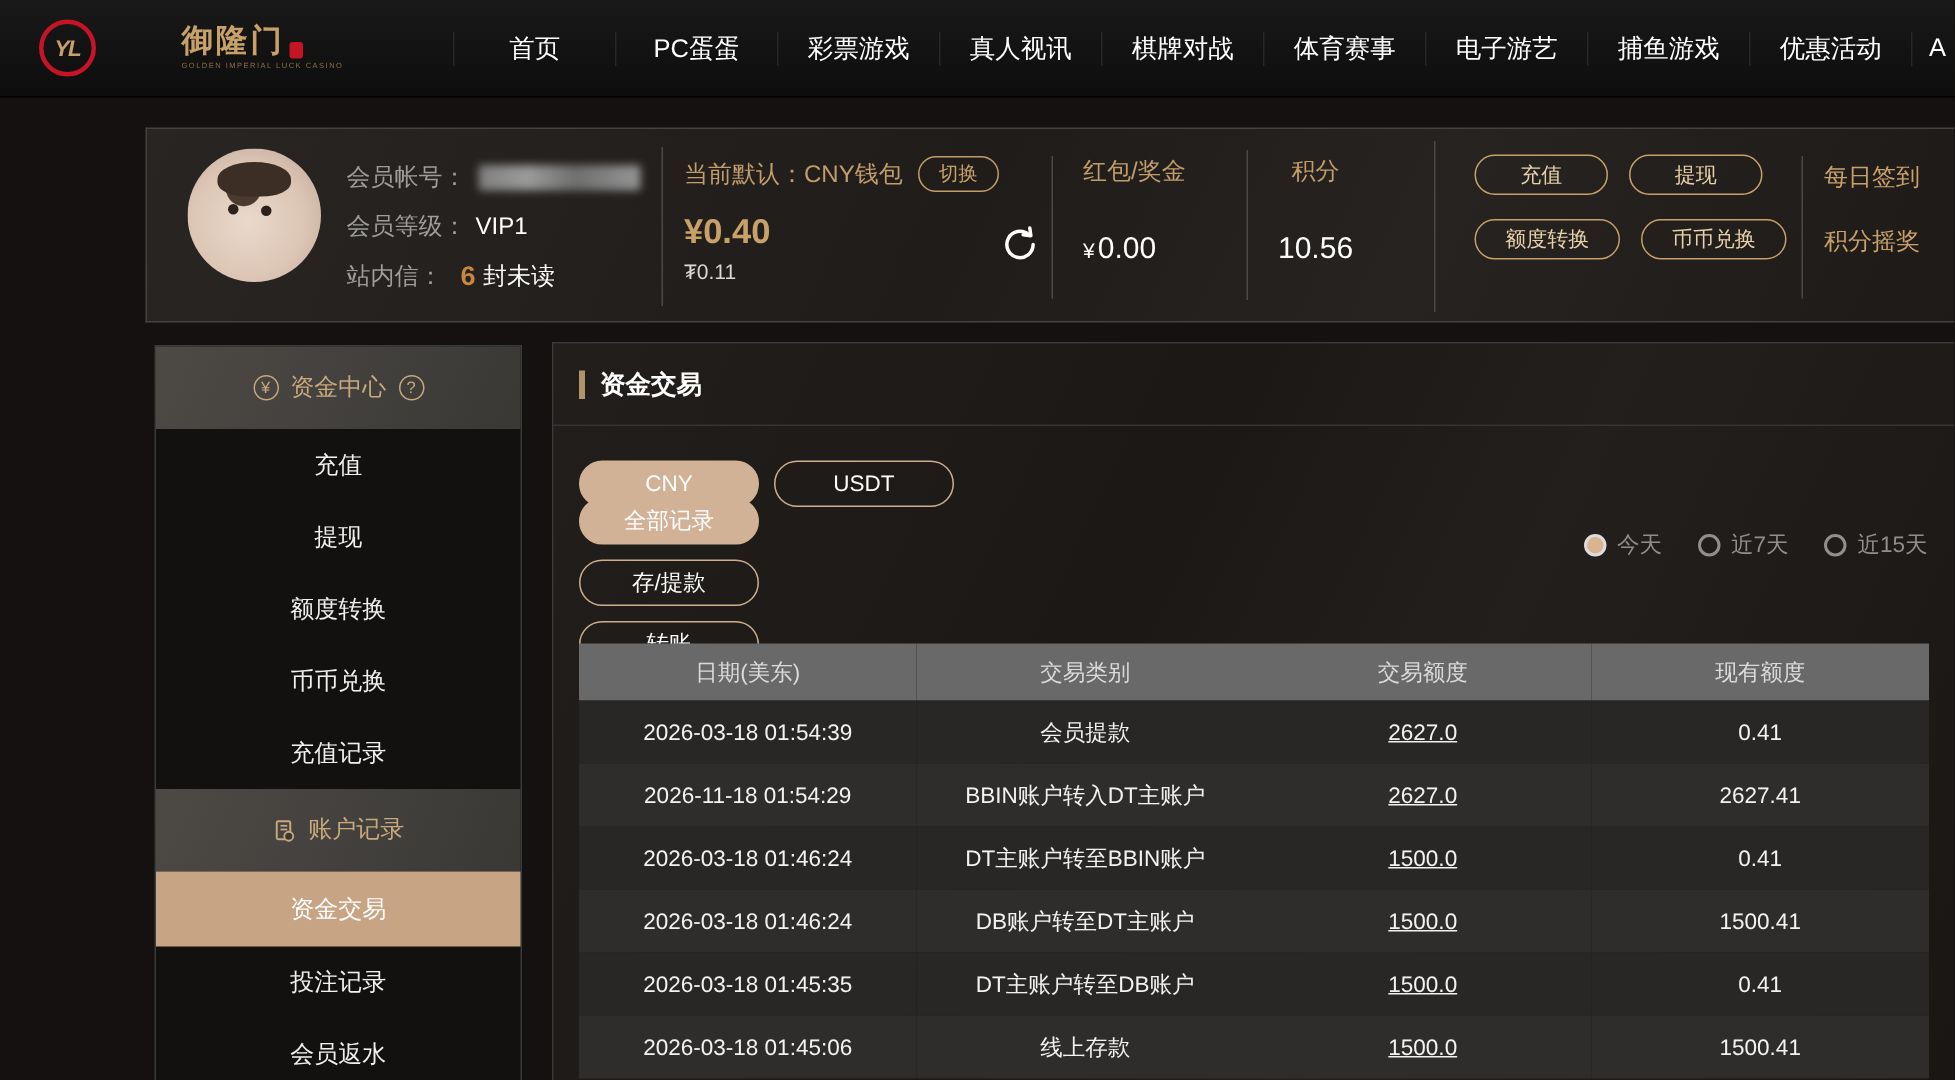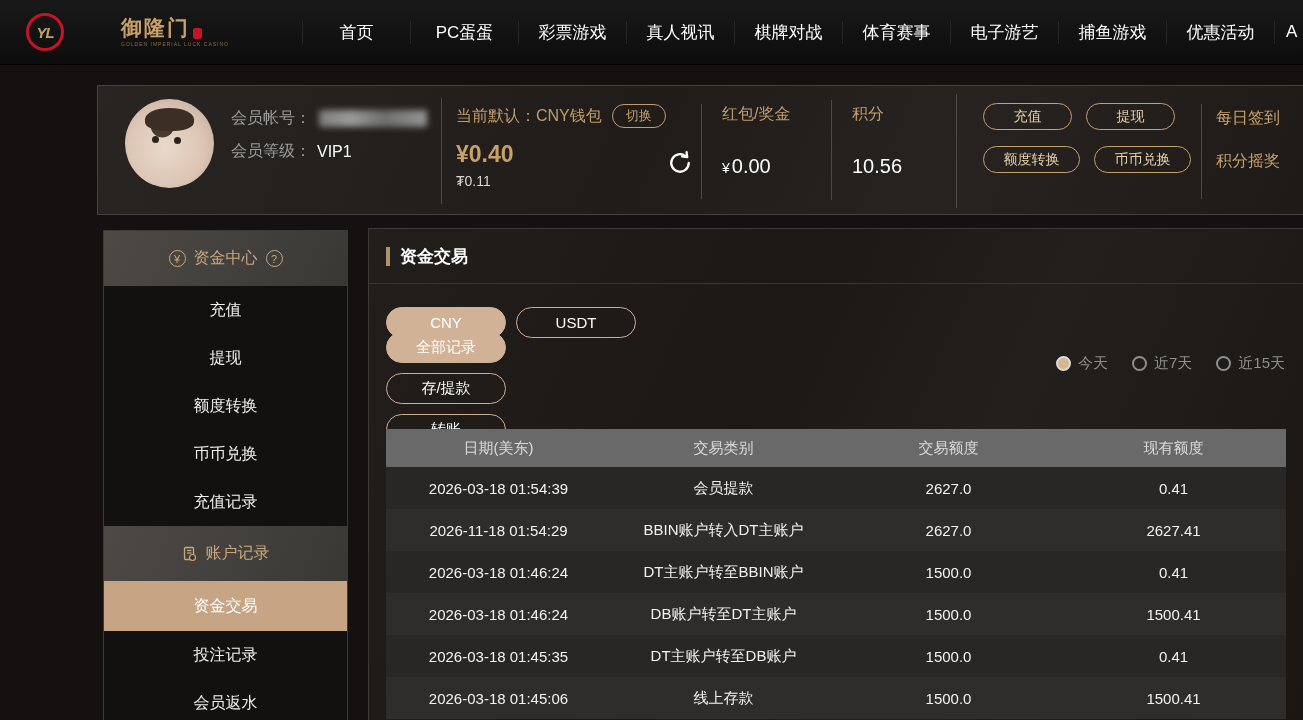--- a/index.html
+++ b/index.html
@@ -89,21 +89,21 @@
   .pill-lg.outline { background:transparent; border:1px solid #cfae8e; color:#fff; }
   .radios { position:absolute; right:18px; top:125px; display:flex; gap:24px; align-items:flex-start; }
   .radio-opt { display:flex; align-items:center; gap:7px; color:#8f8f8f; font-size:15px; cursor:pointer; }
   .rdot { width:15px; height:15px; border-radius:50%; border:2px solid #8f8f8f; }
   .rdot.sel { border-color:#dcdcdc; background:#d9b48f; }
   table.tx { position:absolute; left:17px; top:200px; width:900px; border-collapse:collapse; table-layout:fixed; }
   table.tx th { height:38px; background:#696969; color:#dadada; font-size:15px; font-weight:normal; }
   table.tx td { height:42px; text-align:center; color:#f2f2f2; font-size:15px; }
   table.tx tr.odd td { background:#292725; }
   table.tx tr.even td { background:#2f2d2b; }
-  td.red { color:#e02a2a; }
+  td.red { color:#e02a2a;text-decoration:underline; }
 </style>
 </head>
 <body>
 
 <div class="topnav">
   <div class="logo">
     <div class="logo-circle">YL</div>
     <div class="logo-txt">
       <div class="logo-cn">
           <span>御隆门</span>
@@ -131,20 +131,25 @@
 
   <div class="uinfo">
     <div class="row">
       <span class="lbl">会员帐号：</span>
       <span class="blur-box"></span>
     </div>
     <div class="row">
       <span class="lbl">会员等级：</span>
       <span class="val">VIP1</span>
     </div>
+    <div class="row">
+      <span class="lbl">站内信：</span>
+      <span class="inbox-num">6</span>
+      <span class="val" style="margin-left:0">封未读</span>
+    </div>
   </div>
 
   <div class="vdiv" style="left:343px; top:12px; height:106px;"></div>
 
   <div class="wallet">
     <div class="wallet-row1">
       <span class="gold">当前默认：CNY钱包</span>
       <button class="switch-btn">切换</button>
     </div>
     <div class="cny-amt">¥0.40</div>
@@ -159,21 +164,21 @@
 
   <div class="vdiv" style="left:603px; top:18px; height:95px;"></div>
 
   <div class="stat" style="left:624px;">
     <div class="s-label">红包/奖金</div>
     <div class="s-val"><span class="cur">¥</span><span>0.00</span></div>
   </div>
 
   <div class="vdiv" style="left:733px; top:14px; height:100px;"></div>
 
-  <div class="stat" style="left:754px;">
+  <div class="stat" style="left:754px;text-align:center;">
     <div class="s-label">积分</div>
     <div class="s-val">10.56</div>
   </div>
 
   <div class="vdiv" style="left:858px; top:8px; height:114px;"></div>
 
   <div class="panel-btns">
     <button class="pill-sm w1">充值</button>
     <button class="pill-sm w1">提现</button>
     <button class="pill-sm w2">额度转换</button>

